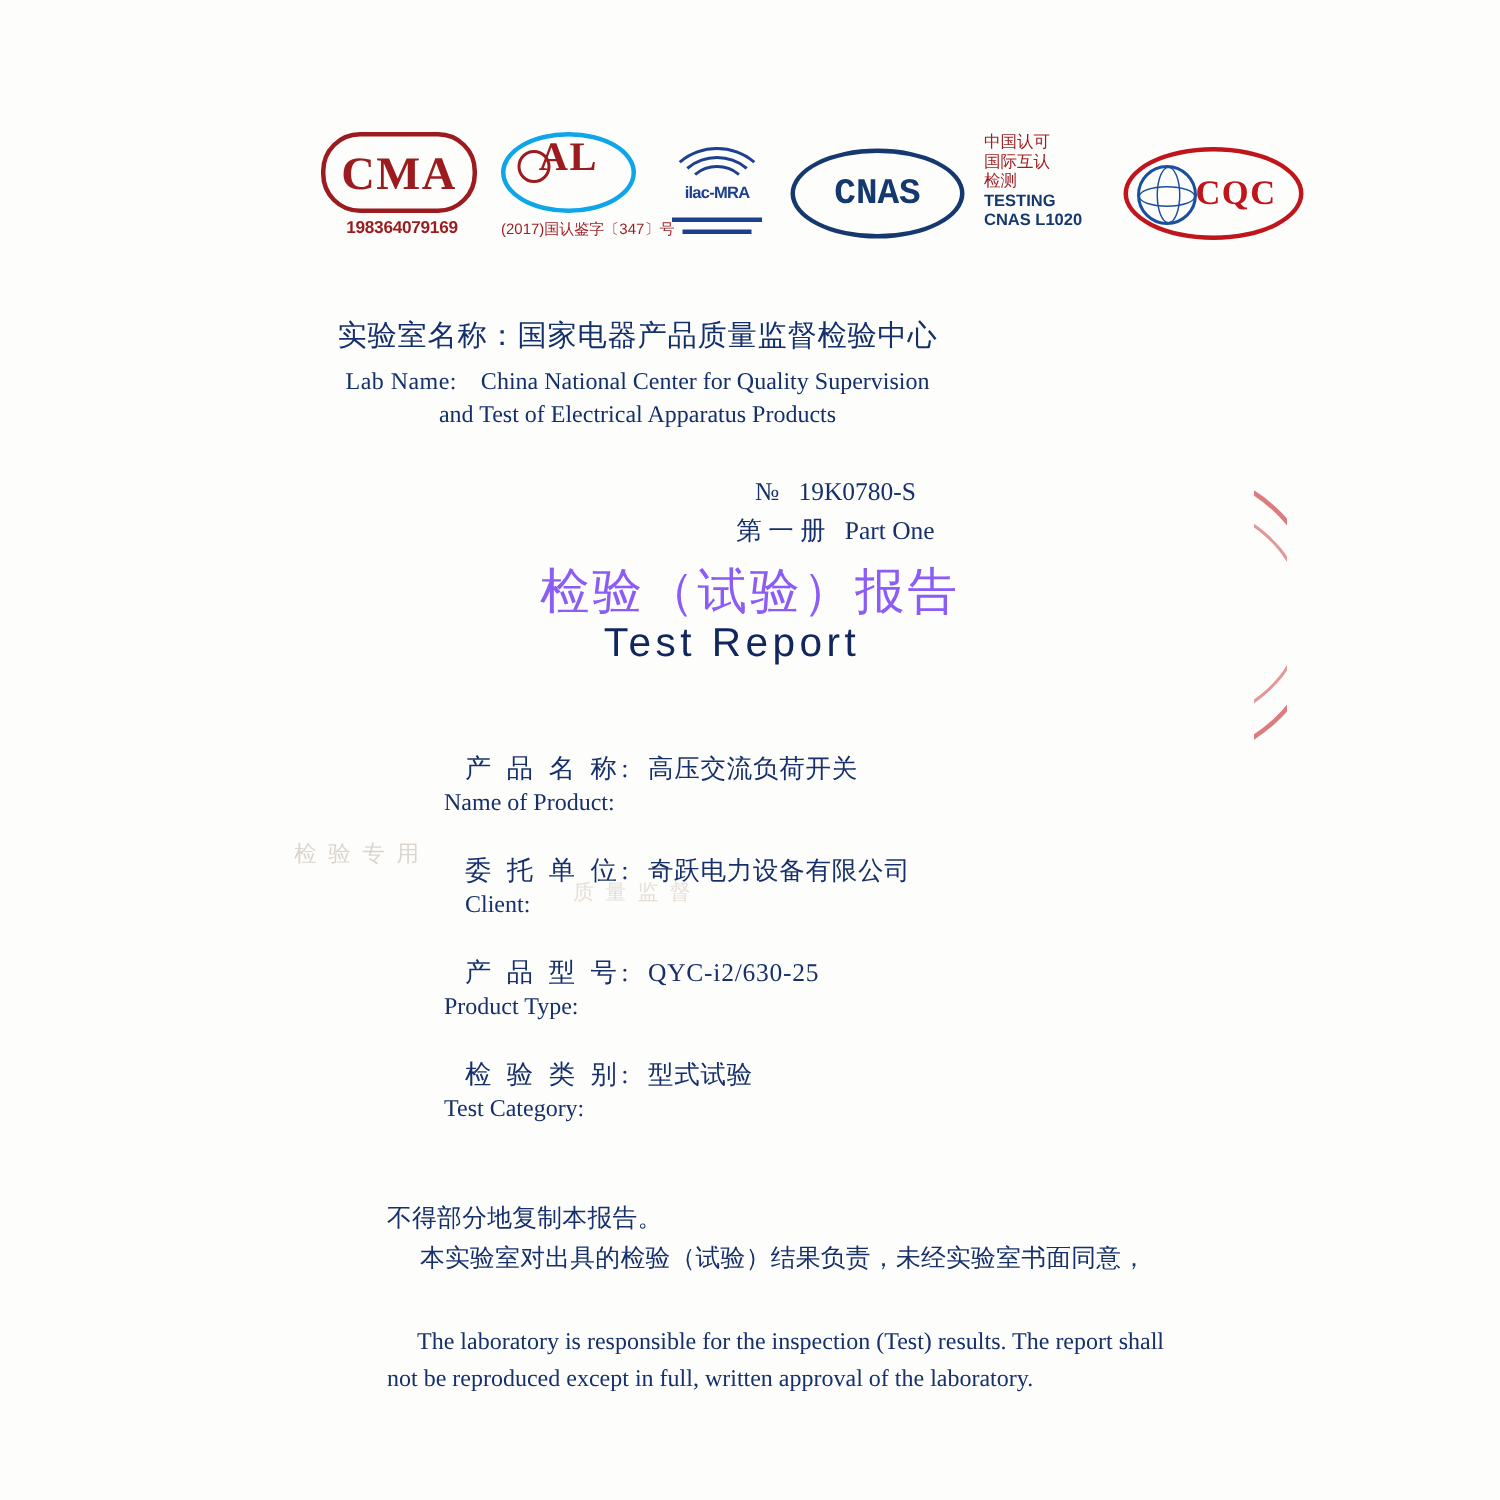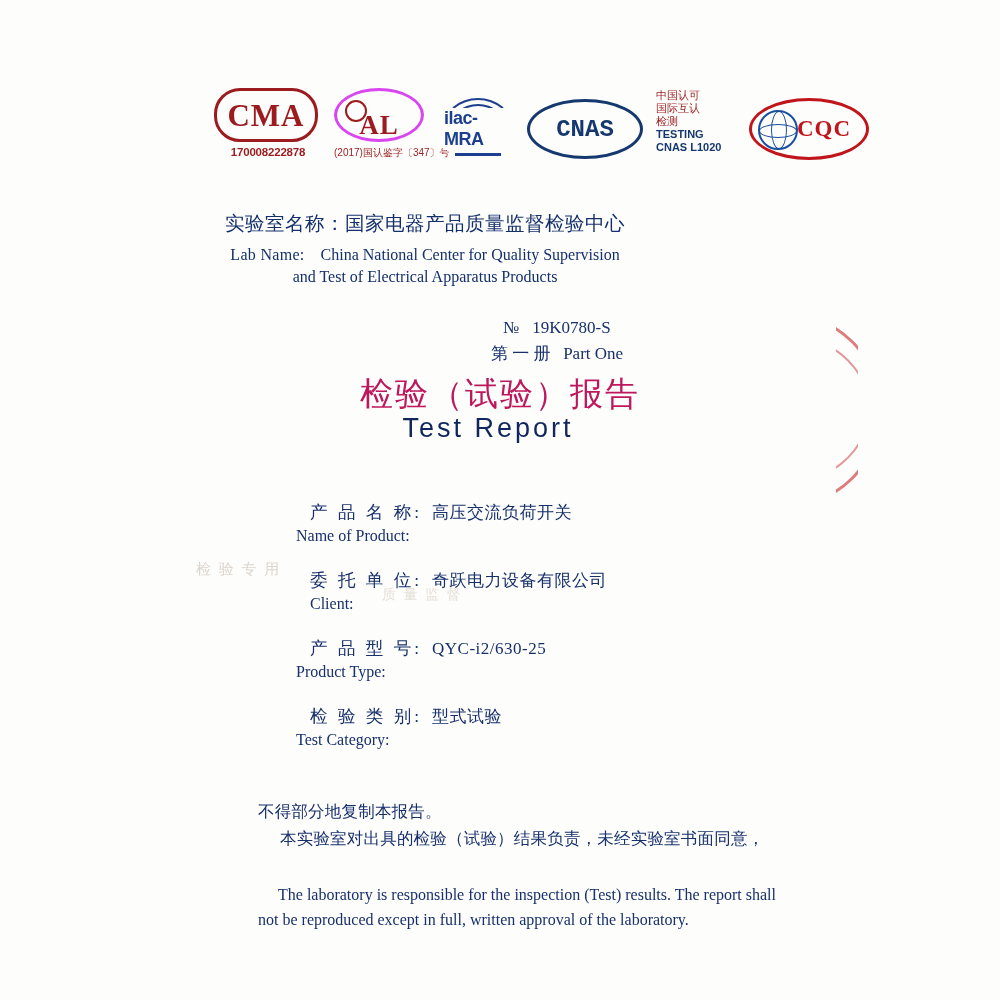--- a/index.html
+++ b/index.html
@@ -66,24 +66,24 @@
     font-size: 11.5px;
     color: #9b1b1f;
     letter-spacing: -0.2px;
   }
 
   
   .logo-cal { width: 96px; height: 82px; }
   .cal-ellipse {
     width: 90px;
     height: 54px;
-    border: 3px solid #d946ef;
+    border: 3px solid #0ea5e9;
     border-radius: 50%;
     display: flex;
-    align-items: flex-end;
+    align-items: flex-start;
     justify-content: center;
     box-sizing: border-box;
     position: relative;
   }
   .cal-text {
     font-family: "Liberation Serif", serif;
     font-weight: bold;
     font-size: 27px;
     color: #9b1b1f;
     letter-spacing: 1px;
@@ -130,21 +130,21 @@
     left: 50%;
     transform: translateX(-50%);
     background: #1d3f8f;
     height: 3px;
   }
   .ilac-text {
     position: relative;
     z-index: 3;
     font-family: "Liberation Sans", sans-serif;
     font-weight: bold;
-    font-size: 18px;
+    font-size: 11px;
     color: #1d3f8f;
     background: #fdfdfc;
     padding: 0 1px;
     letter-spacing: -0.5px;
   }
 
   
   .logo-cnas { width: 118px; height: 72px; display:flex; align-items:center; justify-content:center; }
   .cnas-ellipse {
     width: 116px; height: 60px;
@@ -272,21 +272,21 @@
 
   
   .title-cn {
     position: absolute;
     top: 372px;
     width: 1000px;
     text-align: center;
     font-family: "Liberation Serif", serif;
     font-size: 33px;
     letter-spacing: 2px;
-    color: #be185d;
+    color: #8b5cf6;
   }
   .title-en {
     position: absolute;
     top: 413px;
     width: 976px;
     text-align: center;
     font-family: "Liberation Sans", sans-serif;
     font-size: 27px;
     letter-spacing: 3px;
     color: #10265c;
@@ -419,21 +419,21 @@
 <body>
 
 <div class="page">
 
   <div class="logo-strip">
 
     <div class="logo logo-cma">
       <div class="cma-box">
         <span class="cma-text">CMA</span>
       </div>
-      <div class="cma-num">170008222878</div>
+      <div class="cma-num">198364079169</div>
     </div>
 
     <div class="logo logo-cal">
       <div class="cal-ellipse">
         <span class="cal-inner-c"></span>
         <span class="cal-text">AL</span>
       </div>
       <div class="cal-num">(2017)国认鉴字〔347〕号</div>
     </div>
 

